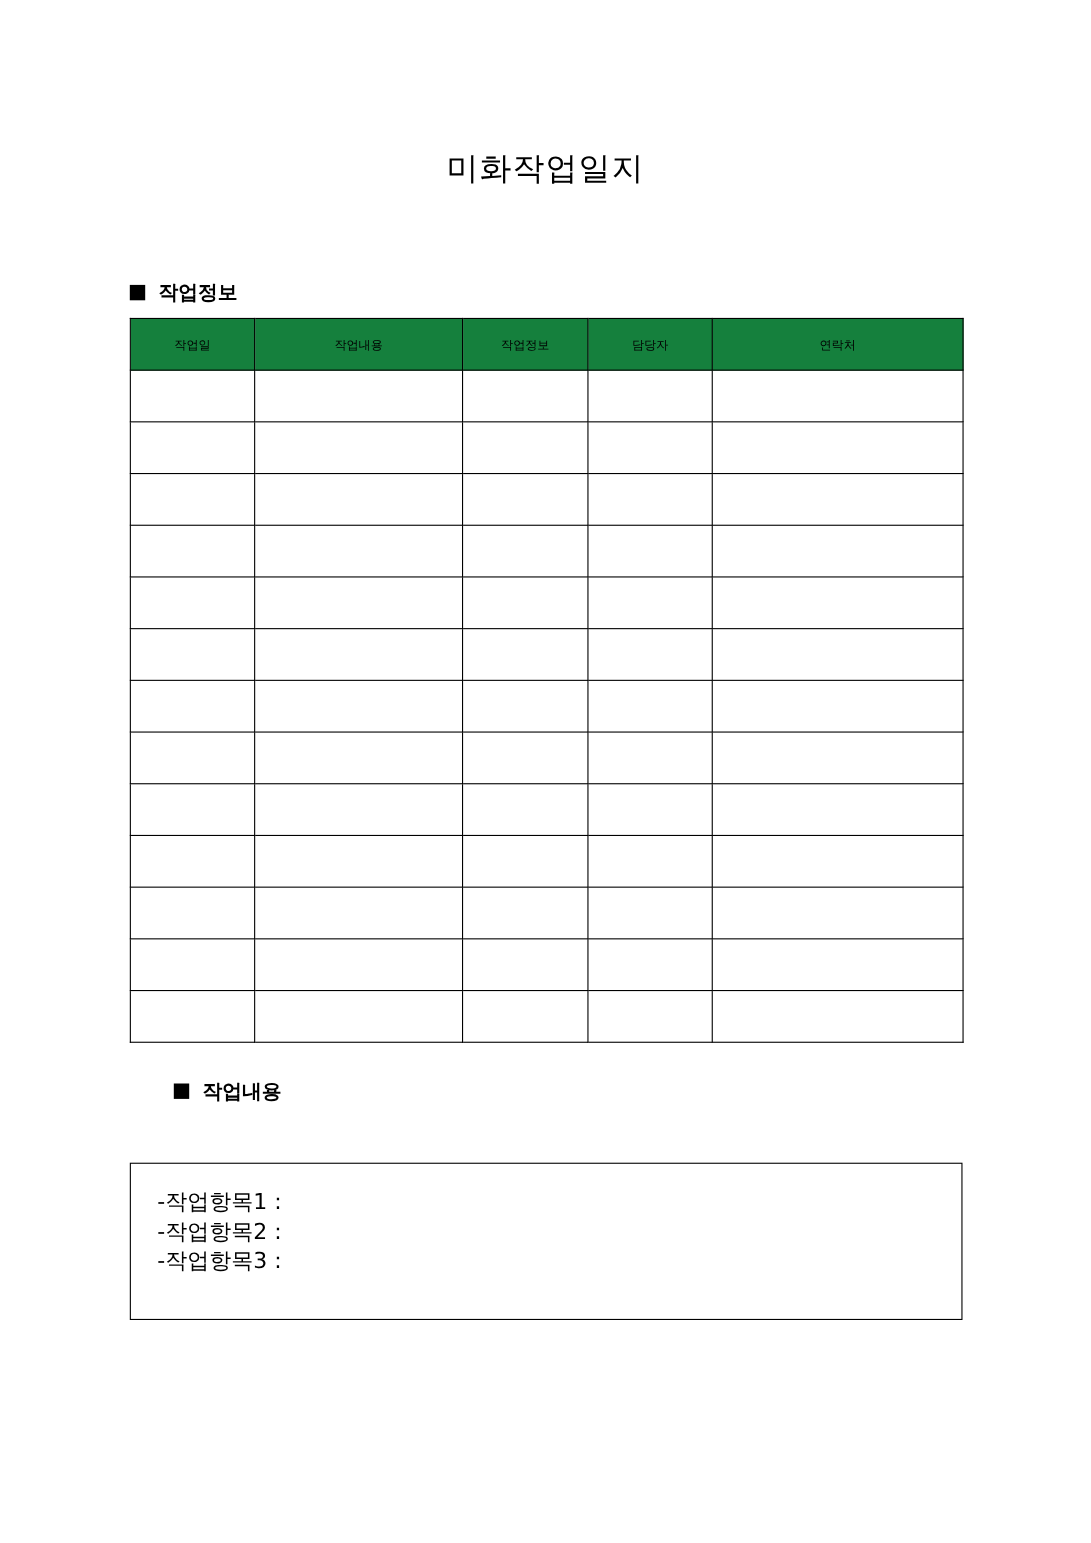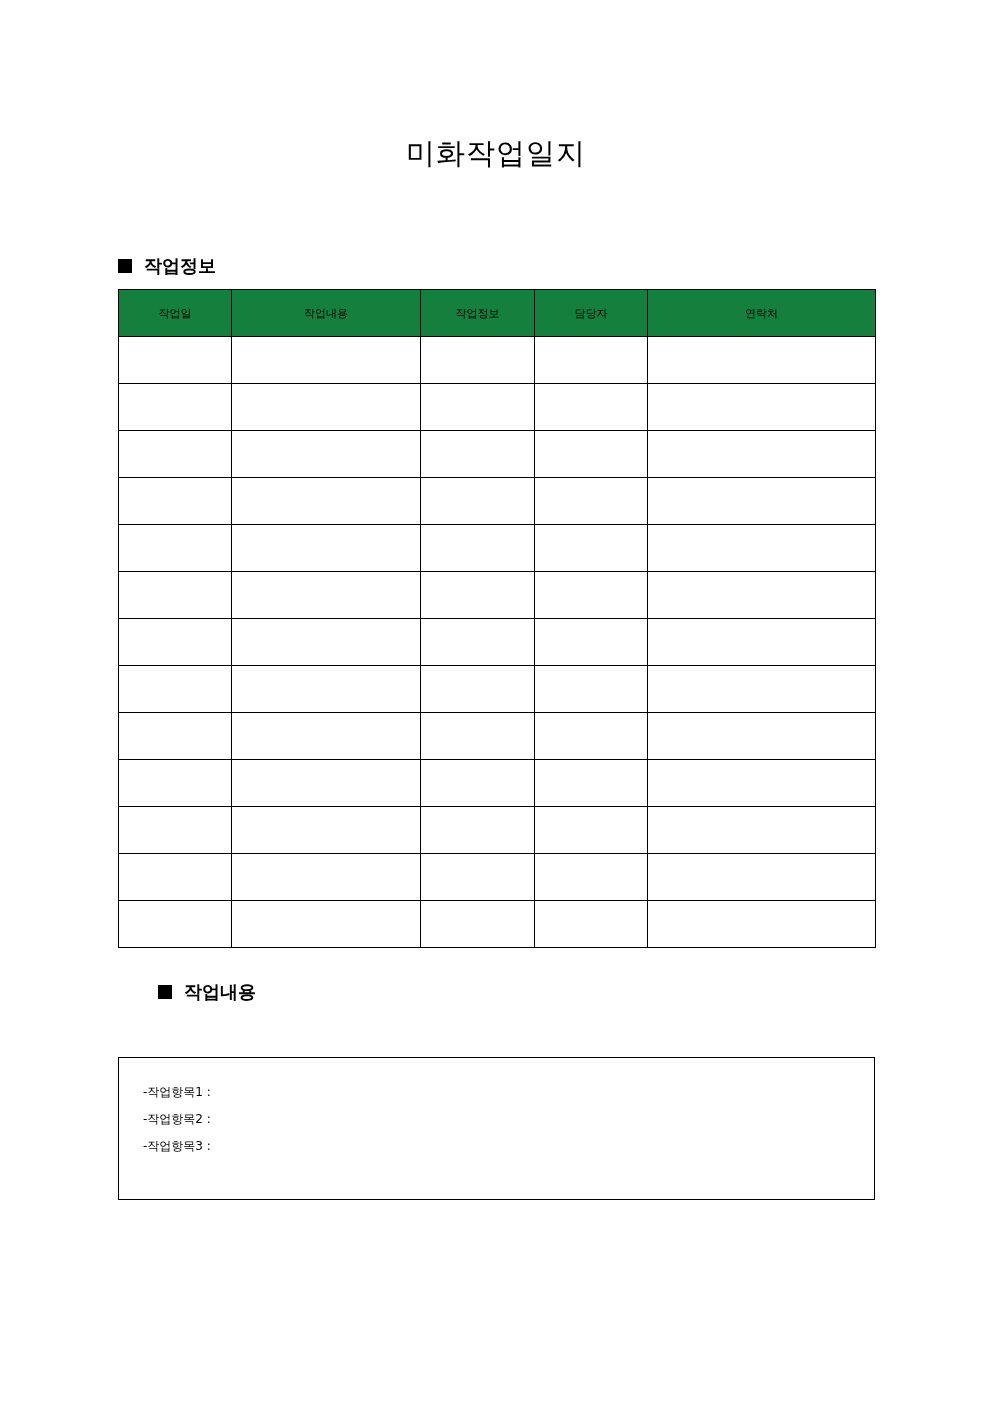--- a/index.html
+++ b/index.html
@@ -5,21 +5,21 @@
   html, body { margin:0; padding:0; background:#ffffff; }
   body { width:992px; height:1403px; position:relative; font-family:"DejaVu Sans","Liberation Sans",sans-serif; color:#000; }
   .title { position:absolute; top:134px; left:0; width:992px; text-align:center; font-size:29px; font-weight:normal; letter-spacing:1px; }
   .section-head { position:absolute; left:118px; font-size:18px; font-weight:bold; display:flex; align-items:center; }
   .section-head .sq { display:inline-block; width:14px; height:14px; background:#000; margin-right:12px; }
   table.info { position:absolute; top:289px; left:118px; width:757px; border-collapse:collapse; table-layout:fixed; }
   table.info th, table.info td { border:1px solid #000; padding:0; }
   table.info th { background:#15803d; height:46px; font-weight:normal; font-size:11px; }
   table.info td { height:46px; }
   .content-box { position:absolute; top:1057px; left:118px; width:755px; height:141px; border:1px solid #000; }
-  .content-box .items { position:absolute; top:21px; left:24px; font-size:12px; line-height:27px; }
+  .content-box .items { position:absolute; top:21px; left:24px; font-size:20px; line-height:27px; }
 </style>
 </head>
 <body>
 
 <div class="title">미화작업일지</div>
 
 <div class="section-head" style="top:254px;">
   <span class="sq"></span>
   <span>작업정보</span>
 </div>

